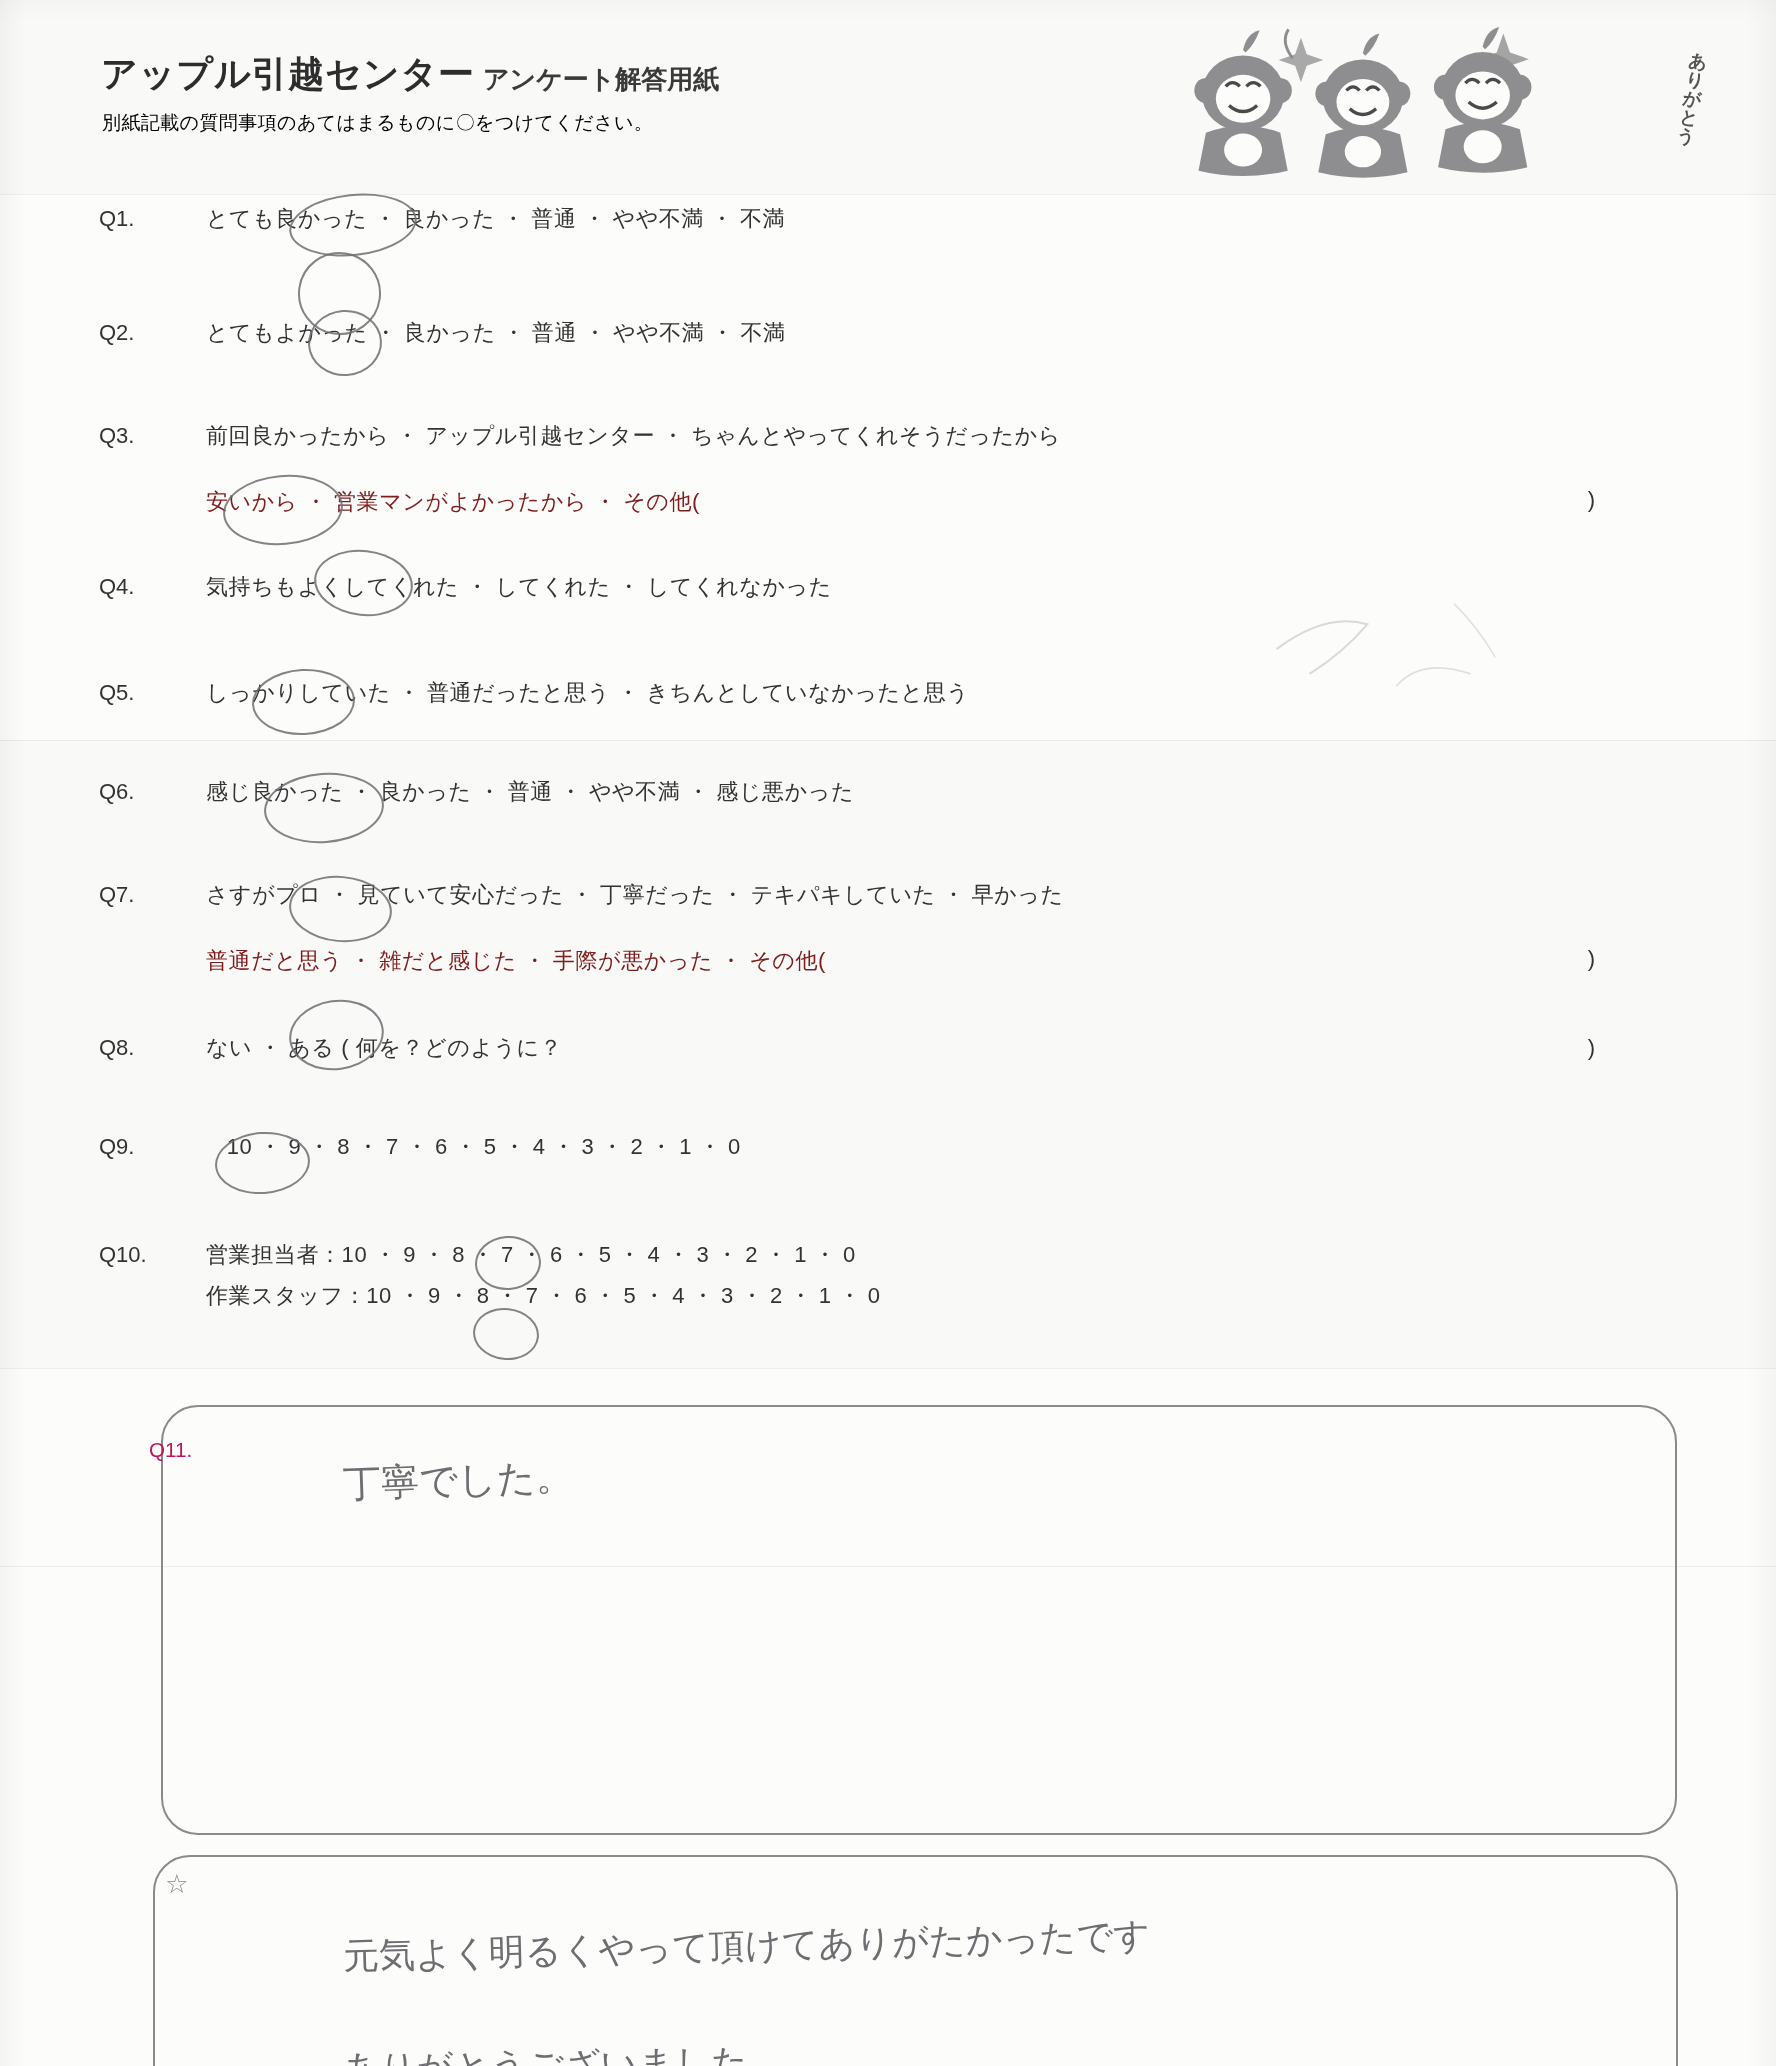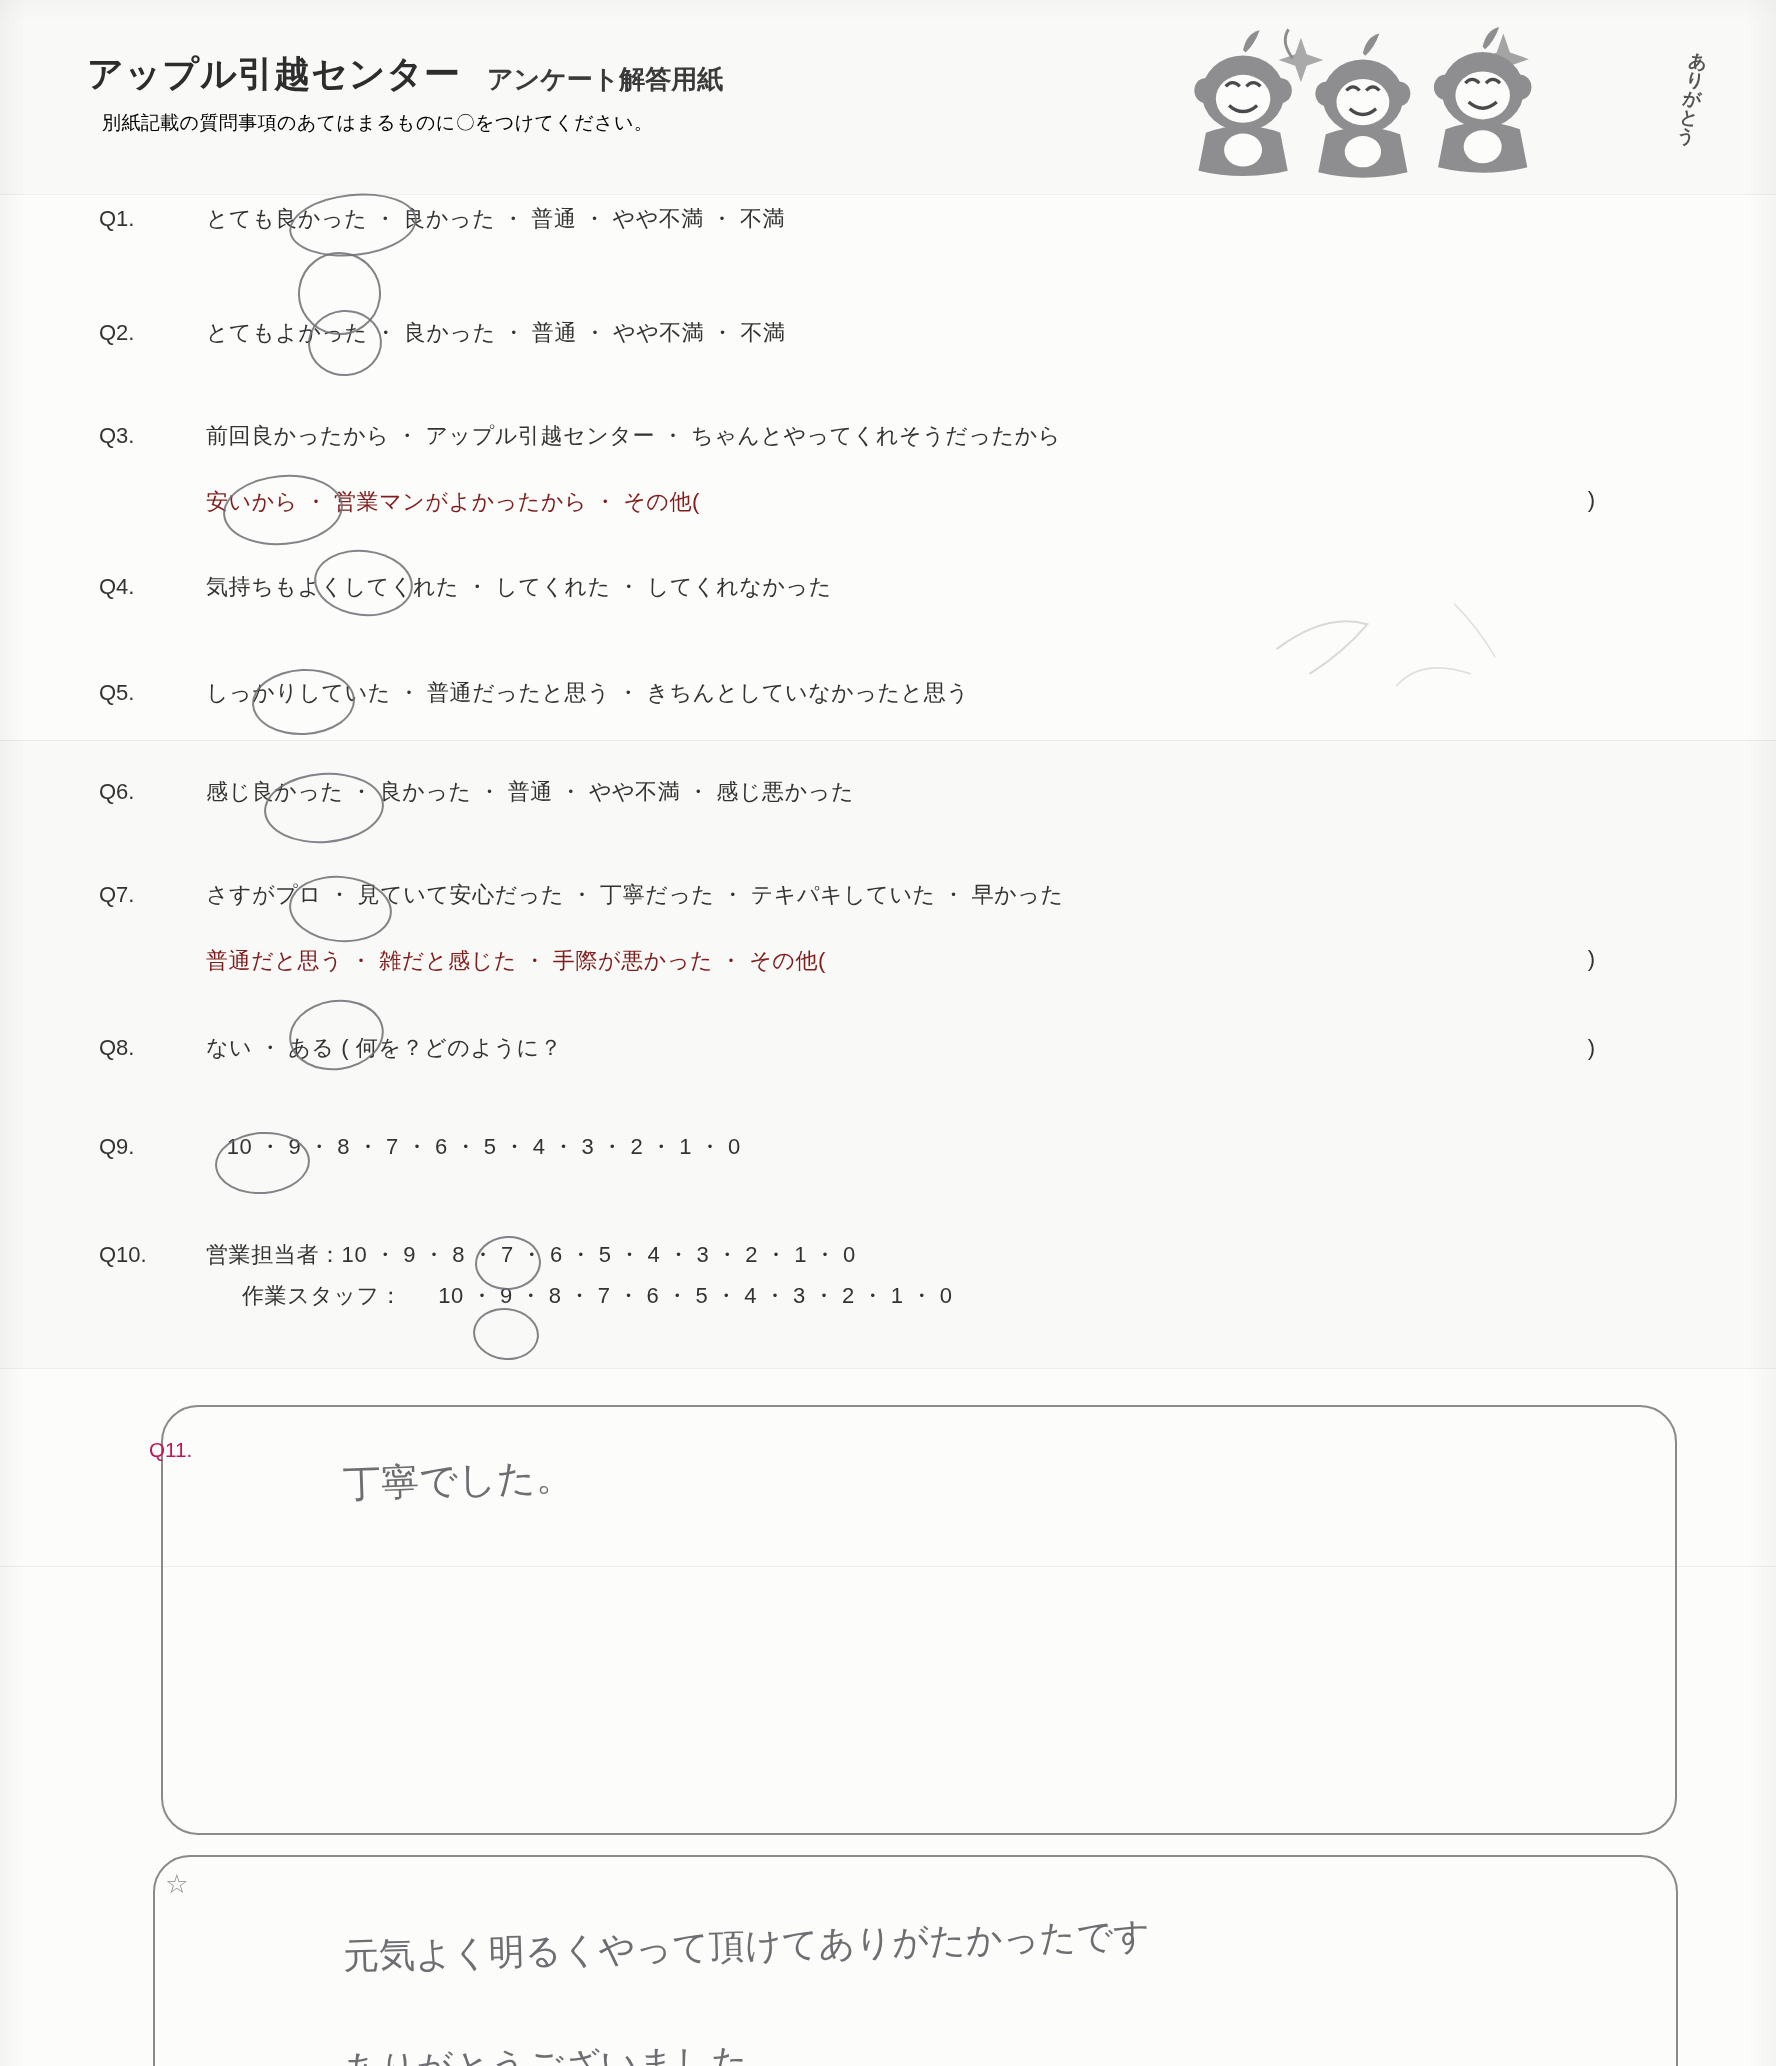--- a/index.html
+++ b/index.html
@@ -45,21 +45,22 @@
   
   .header {
     position: absolute;
     left: 87px;
     top: 50px;
     width: 1074px;
   }
   .title-row {
     display: flex;
     align-items: flex-end;
-    gap: 26px;
+    gap: 8px;
+    margin-left: 14px;
   }
   .title-main {
     font-size: 36px;
     font-weight: bold;
     letter-spacing: 0.8px;
     color: #2d2d2d;
     white-space: nowrap;
   }
   .title-sub {
     font-size: 26px;
@@ -315,21 +316,21 @@
       <div class="qtext" style="margin-left:20.7px;">10 ・ 9 ・ 8 ・ 7 ・ 6 ・ 5 ・ 4 ・ 3 ・ 2 ・ 1 ・ 0</div>
     </div>
   </div>
 
   <div class="qblock" style="top:1240px;">
     <div class="qrow">
       <div class="qlabel">Q10.</div>
       <div class="qtext">営業担当者：</div>
       <div class="qtext">10 ・ 9 ・ 8 ・ 7 ・ 6 ・ 5 ・ 4 ・ 3 ・ 2 ・ 1 ・ 0</div>
     </div>
-    <div class="qrow" style="margin-top:10.7px;gap:36px;">
+    <div class="qrow" style="margin-top:10.7px;">
       <div class="qlabel"></div>
       <div class="qtext">作業スタッフ：</div>
       <div class="qtext">10 ・ 9 ・ 8 ・ 7 ・ 6 ・ 5 ・ 4 ・ 3 ・ 2 ・ 1 ・ 0</div>
     </div>
   </div>
 
   <div class="circle-ink" style="left:289px; top:194px; width:124px; height:58px; transform:rotate(-6deg);"></div>
   <div class="circle-ink" style="left:298px; top:252px; width:79px; height:79px; transform:rotate(8deg);"></div>
   <div class="circle-ink" style="left:308px; top:310px; width:70px; height:62px; transform:rotate(-4deg);"></div>
   <div class="circle-ink" style="left:223px; top:475px; width:116px; height:66px; transform:rotate(-5deg);"></div>

